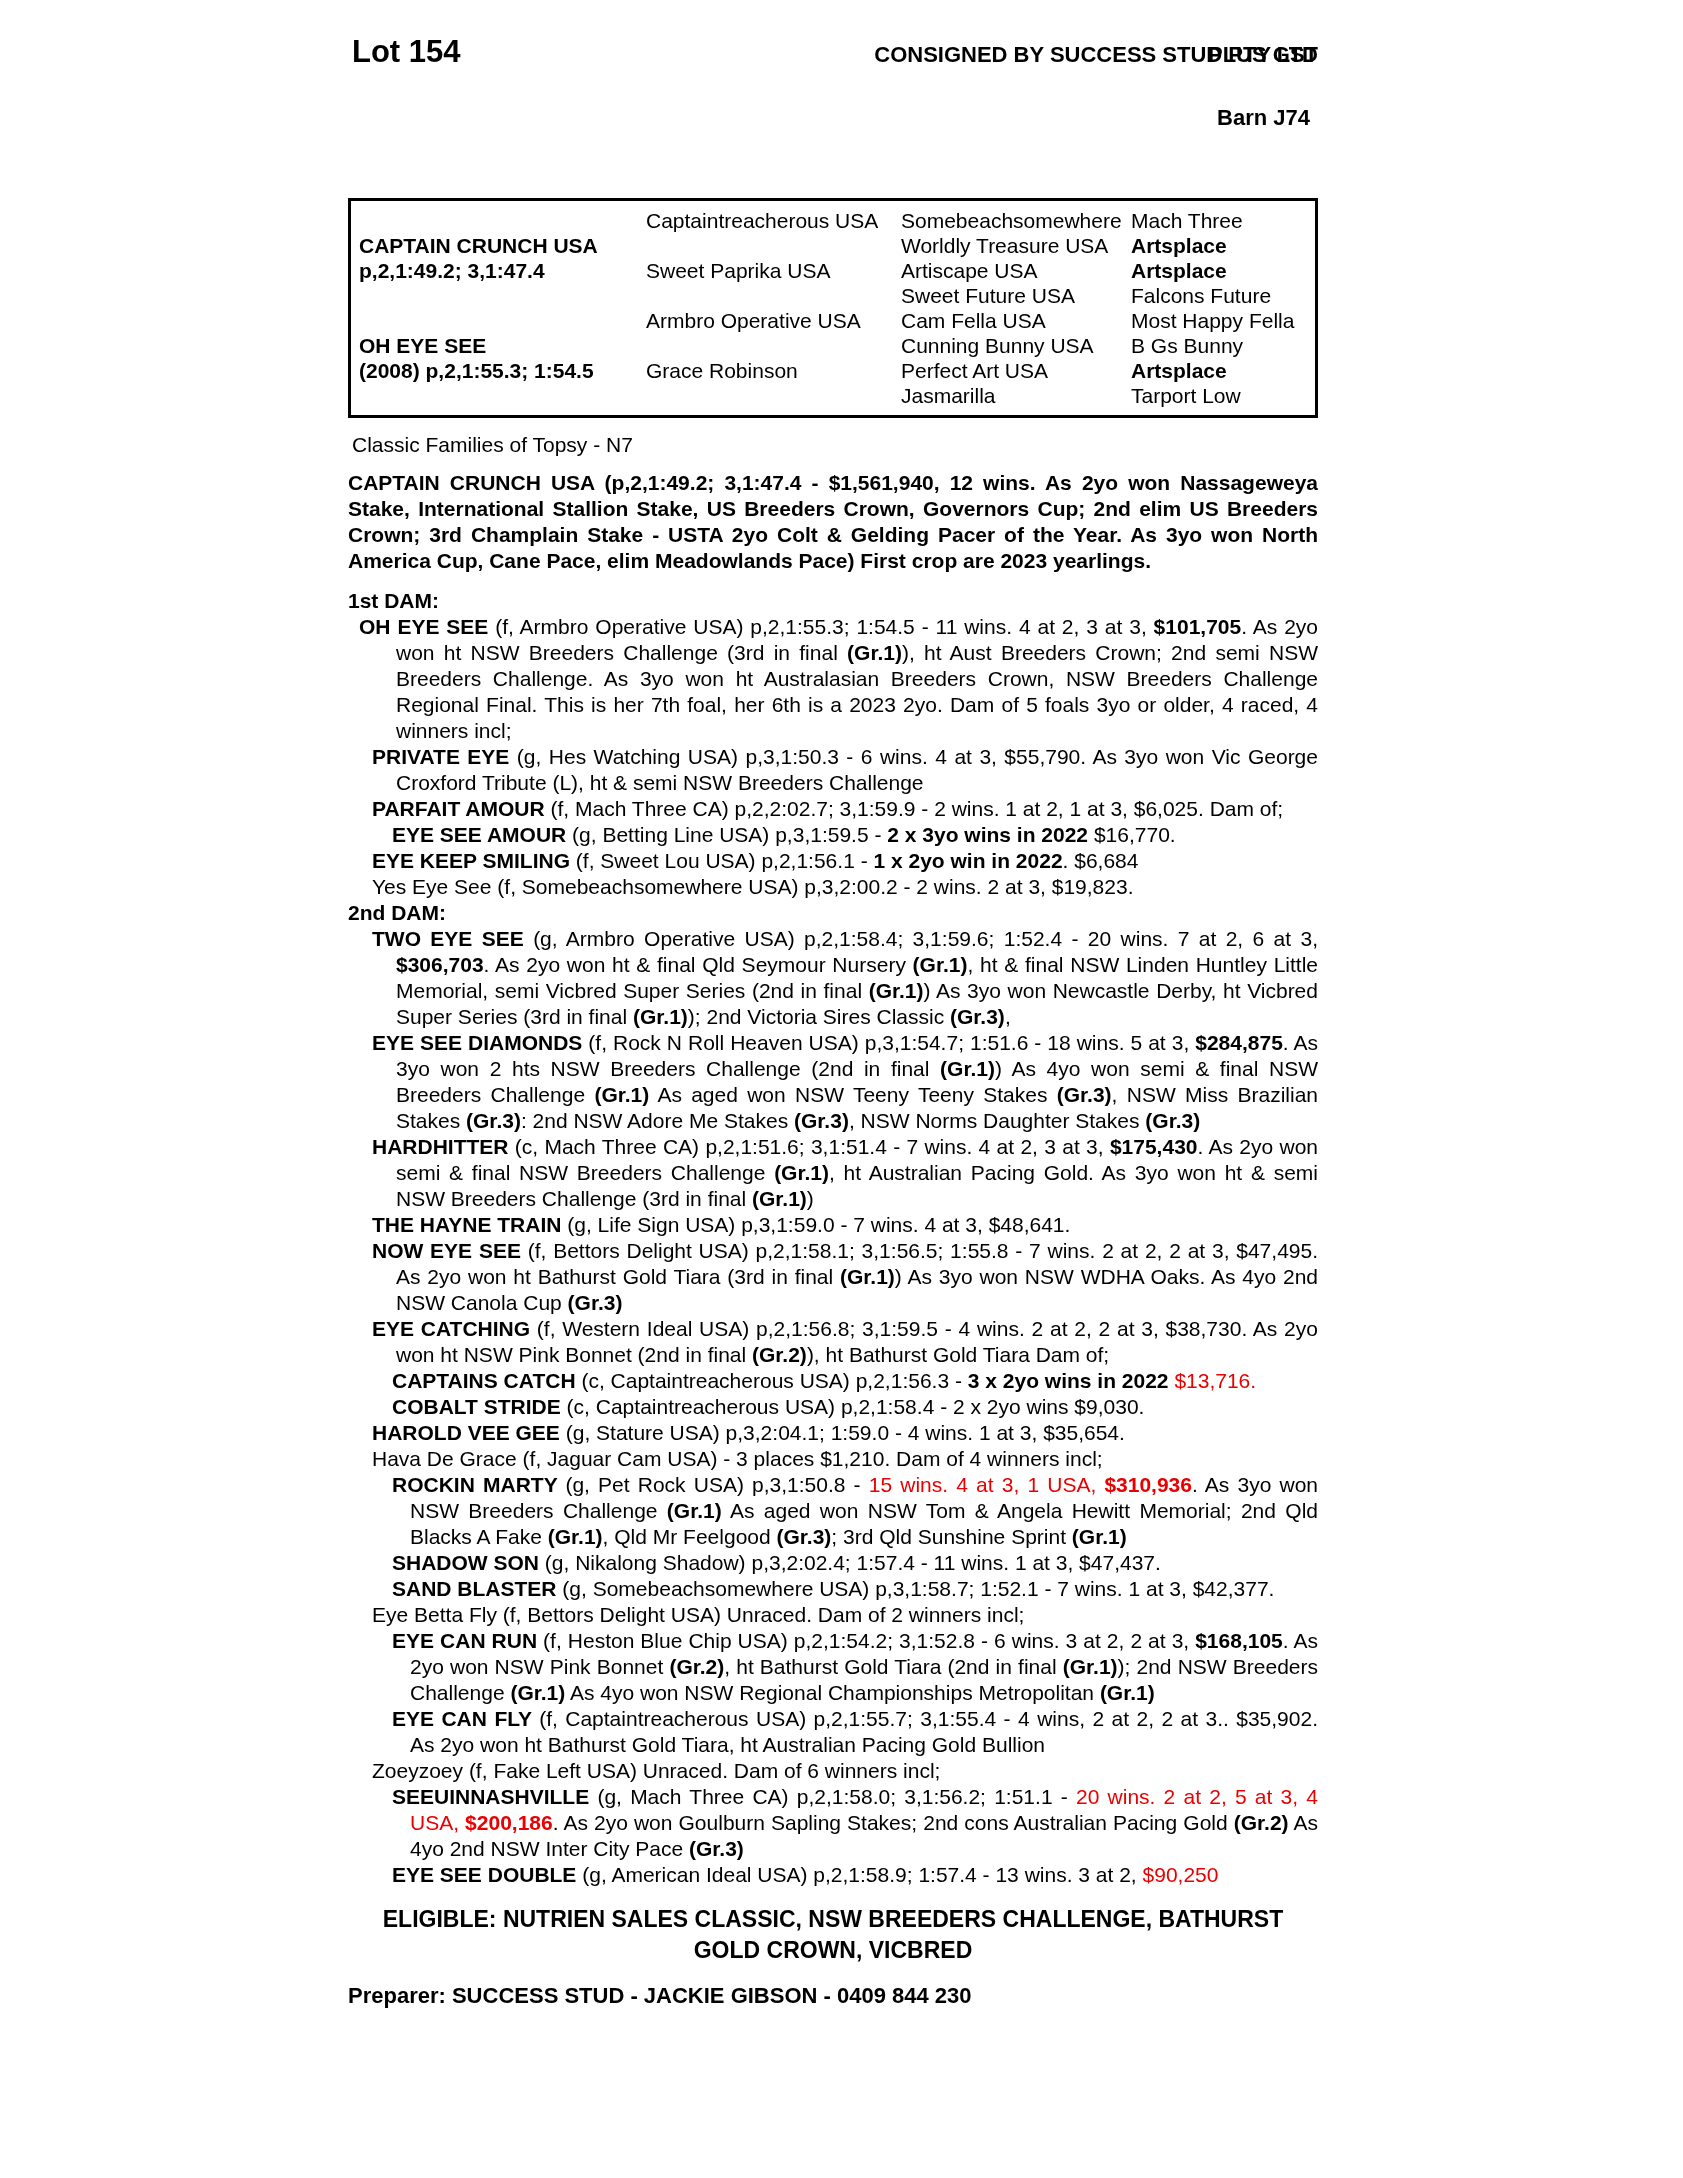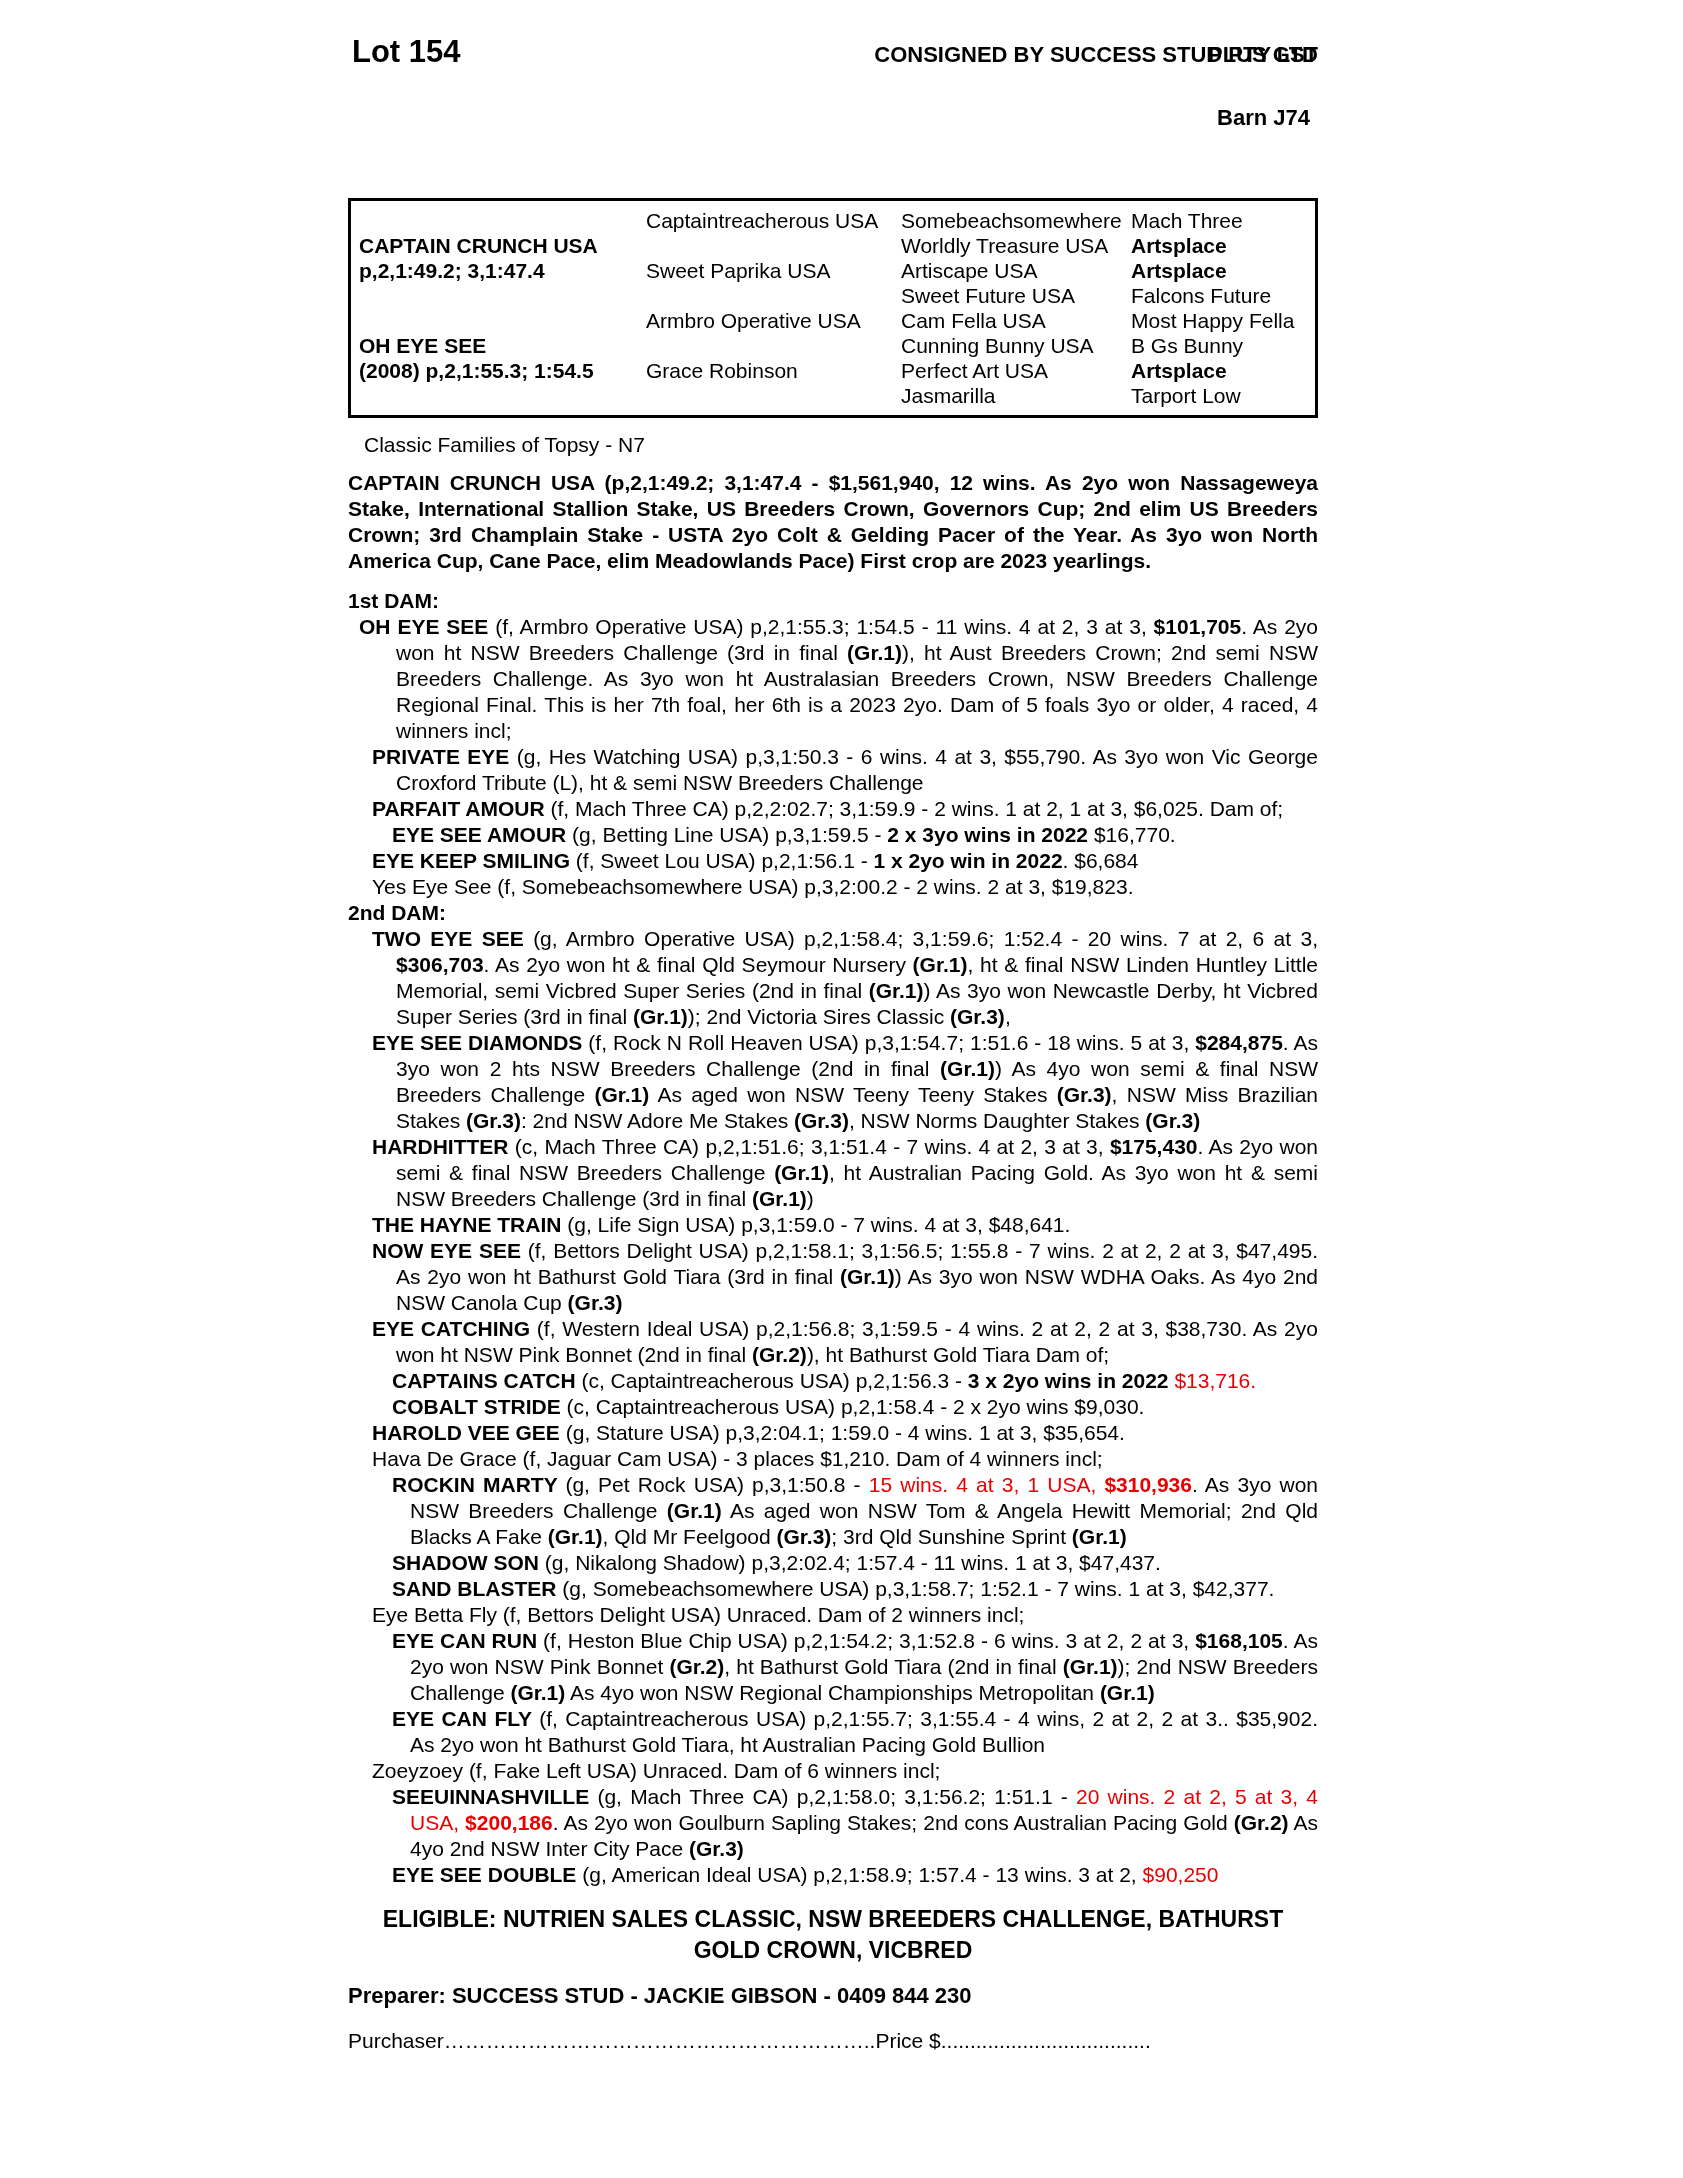--- a/index.html
+++ b/index.html
@@ -12,21 +12,21 @@
   .consigned{position:absolute;left:0;right:0;top:42px;text-align:right;font-size:22px;font-weight:bold;}
   .plusgst{position:absolute;right:0;top:42px;font-size:22px;font-weight:bold;}
   .subtitle{position:absolute;left:0;right:0;top:71px;text-align:center;font-size:21px;}
   .barn{position:absolute;right:8px;top:105px;font-size:22px;font-weight:bold;}
 
   .ped-table{border:3px solid #000;padding:7px 0 7px 8px;}
   .ped-row{display:grid;grid-template-columns:287px 255px 230px 1fr;
            font-size:21px;line-height:25px;}
   .ped-cell{white-space:nowrap;overflow:visible;}
 
-  .families{margin:14px 0 12px 16px;font-size:21px;line-height:26px;}
+  .families{margin:14px 0 12px 4px;font-size:21px;line-height:26px;}
 
   .entries p.entry{margin:0;font-size:21px;line-height:26px;text-align:justify;}
   .lvl0{padding-left:0;}
   .lvl1{padding-left:48px;text-indent:-37px;}
   .lvl2{padding-left:48px;text-indent:-24px;}
   .lvl3{padding-left:62px;text-indent:-18px;}
   .sire{margin-bottom:14px !important;}
   .b{font-weight:bold;}
   .r{color:#ea0000;}
 
@@ -131,17 +131,16 @@
         <p class="entry lvl3"><span class="b">EYE SEE DOUBLE </span><span>(g, American Ideal USA) p,2,1:58.9; 1:57.4 - 13 wins. 3 at 2, </span><span class="r">$90,250</span></p>
       </div>
 
     <div class="eligible">
       <div>ELIGIBLE: NUTRIEN SALES CLASSIC, NSW BREEDERS CHALLENGE, BATHURST</div>
       <div>GOLD CROWN, VICBRED</div>
     </div>
 
     <p class="preparer">Preparer: SUCCESS STUD - JACKIE GIBSON - 0409 844 230</p>
 
-    <p class="purchaser">Purchaser……………………………………………………..Price $....................................</p>
 
   </div>
 </div>
 
 
 </body></html>

